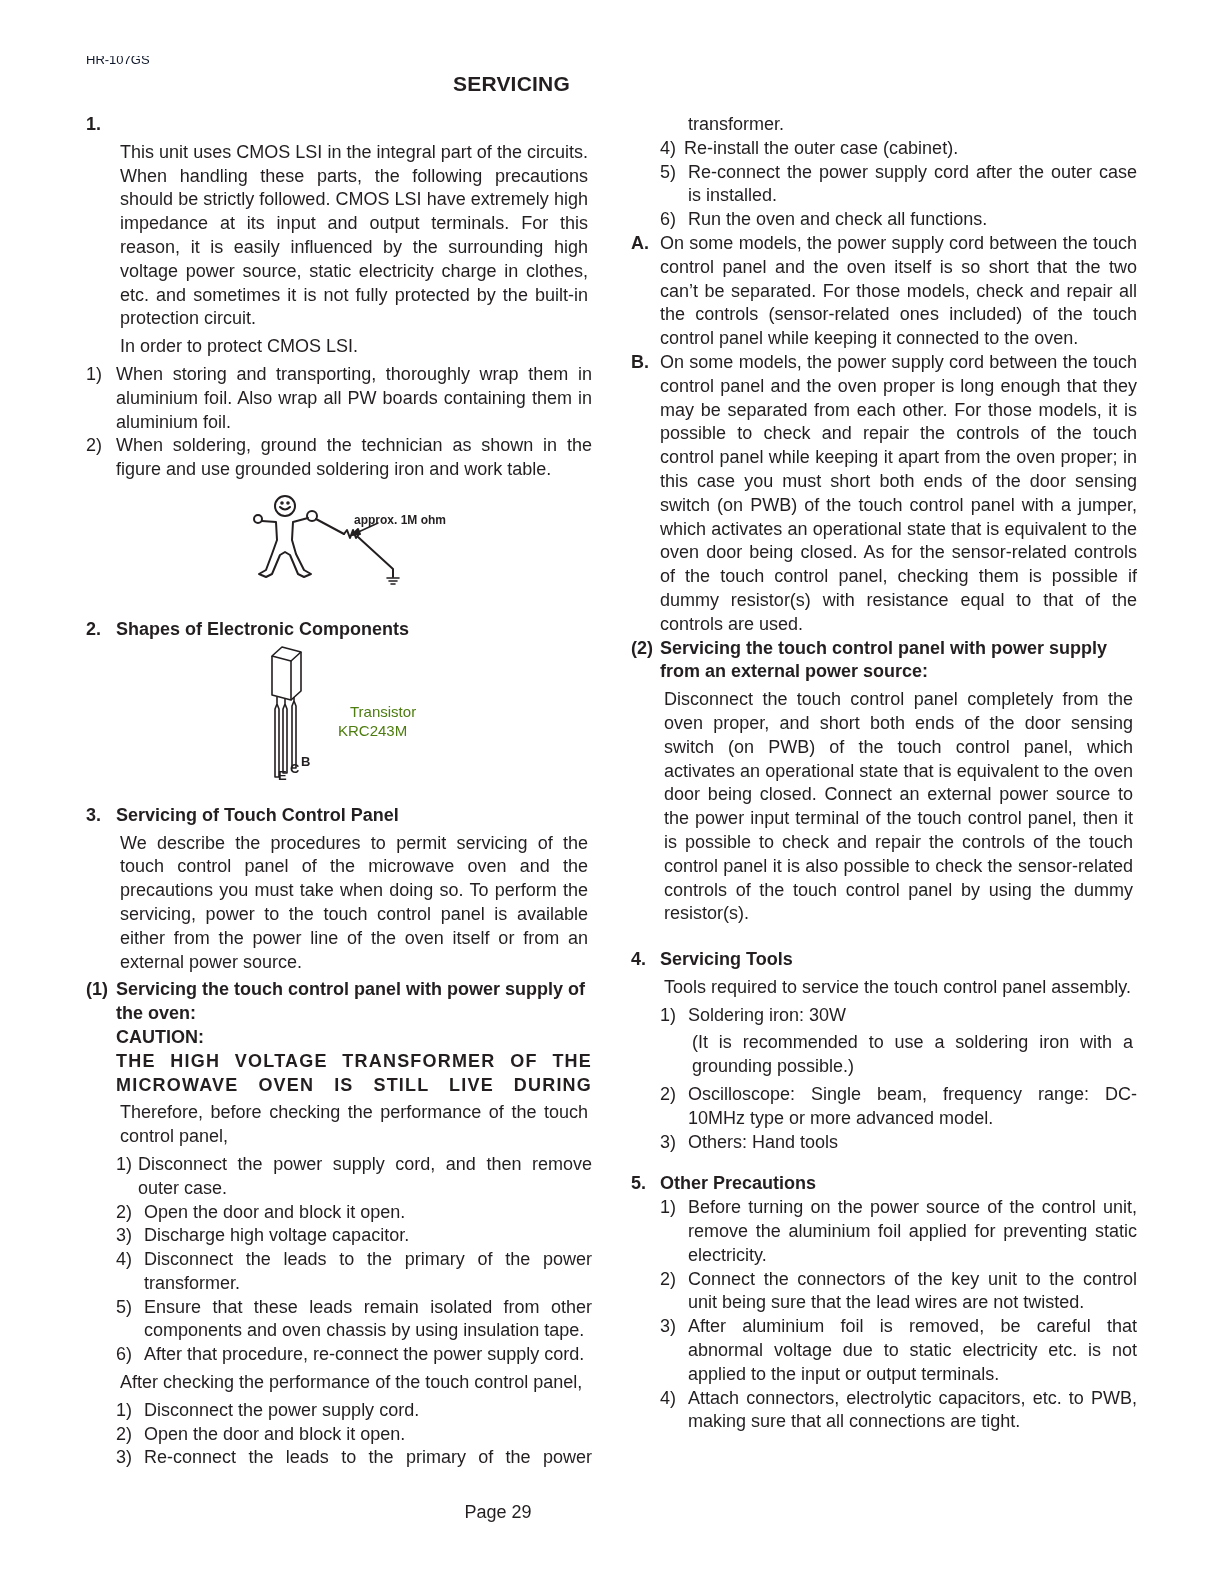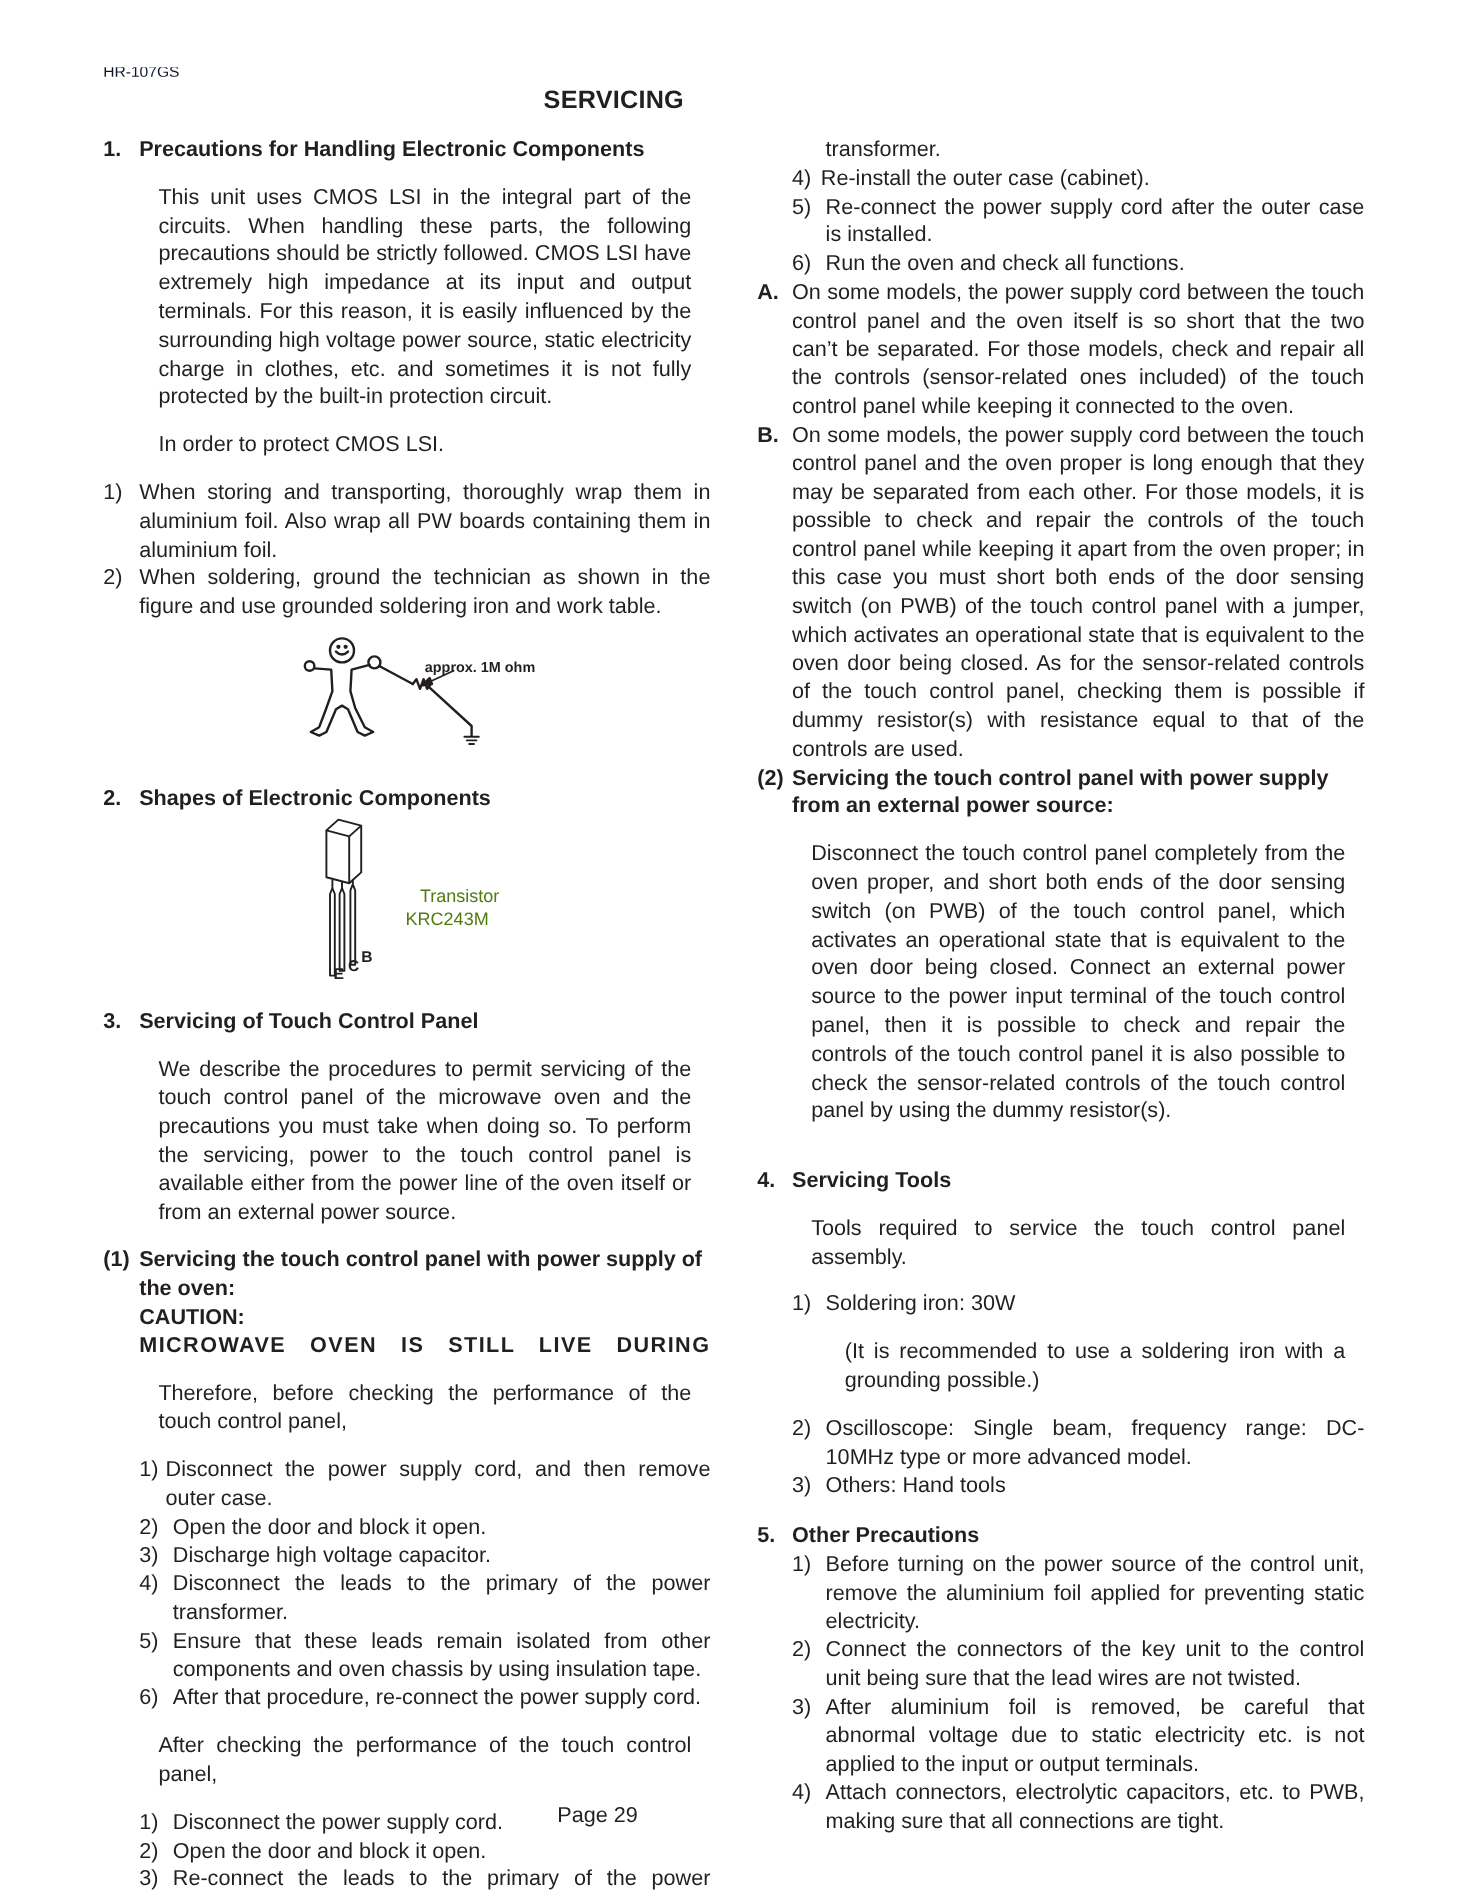--- a/index.html
+++ b/index.html
@@ -5,21 +5,21 @@
   html, body { margin: 0; padding: 0; background: #ffffff; }
   body { width: 1224px; height: 1584px; position: relative; overflow: hidden;
          font-family: "Liberation Sans", "DejaVu Sans", sans-serif; color: #231f20; }
   .hdr-model { position: absolute; left: 86px; top: 56px; font-size: 13px; color: #0f172a;
                height: 8px; overflow: hidden; line-height: 8px; }
   .page-title { position: absolute; left: 0; width: 1023px; top: 72px; text-align: center;
                 font-size: 21px; font-weight: bold; letter-spacing: 0.2px; }
   .col { position: absolute; top: 113px; font-size: 18px; line-height: 23.8px; }
   .col.left { left: 86px; width: 506px; }
   .col.right { left: 631px; width: 506px; }
-  .p { text-align: justify; text-align-last: left; margin: 16px; }
+  .p { text-align: justify; text-align-last: left; margin: 4px; }
   .head { font-weight: bold; display: flex; }
   .num { display: inline-block; flex: 0 0 auto; }
   .left .head .num { width: 30px; }
   .right .head .num { width: 29px; }
   .indent { padding-left: 30px; }
   .right .indent { padding-left: 29px; }
   .li { display: flex; }
   .li .lnum { flex: 0 0 28px; }
   .li .ltxt { flex: 1; text-align: justify; text-align-last: left; }
   .sub .lnum { flex: 0 0 28px; }
@@ -33,21 +33,20 @@
 </style>
 </head>
 <body>
 
 <div class="hdr-model">HR-107GS</div>
 <div class="page-title">SERVICING</div>
 
 <div class="col left">
   <div class="head">
     <span class="num">1.</span>
-    <span>Precautions for Handling Electronic Components</span>
   </div>
   <p class="p indent">This unit uses CMOS LSI in the integral part of the circuits. When handling these parts, the following precautions should be strictly followed. CMOS LSI have extremely high impedance at its input and output terminals. For this reason, it is easily influenced by the surrounding high voltage power source, static electricity charge in clothes, etc. and sometimes it is not fully protected by the built-in protection circuit.</p>
   <p class="p indent">In order to protect CMOS LSI.</p>
   <div class="li">
     <span class="lnum" style="flex-basis:30px">1)</span>
     <span class="ltxt">When storing and transporting, thoroughly wrap them in aluminium foil. Also wrap all PW boards containing them in aluminium foil.</span>
   </div>
   <div class="li">
     <span class="lnum" style="flex-basis:30px">2)</span>
     <span class="ltxt">When soldering, ground the technician as shown in the figure and use grounded soldering iron and work table.</span>
@@ -102,20 +101,21 @@
     <span>Servicing of Touch Control Panel</span>
   </div>
   <p class="p indent">We describe the procedures to permit servicing of the touch control panel of the microwave oven and the precautions you must take when doing so. To perform the servicing, power to the touch control panel is available either from the power line of the oven itself or from an external power source.</p>
 
   <div class="head">
     <span class="num">(1)</span>
     <span>Servicing the touch control panel with power supply of the oven:</span>
   </div>
   <div class="indent">
     <div style="font-weight:bold">CAUTION:</div>
+    <div class="caution">THE HIGH VOLTAGE TRANSFORMER OF THE</div>
     <div class="caution">MICROWAVE OVEN IS STILL LIVE DURING</div>
     <p class="p">Therefore, before checking the performance of the touch control panel,</p>
     <div class="li sub">
         <span class="lnum" style="flex-basis:22px">1)</span>
         <span class="ltxt">Disconnect the power supply cord, and then remove outer case.</span>
       </div>
     <div class="li sub">
         <span class="lnum">2)</span>
         <span class="ltxt">Open the door and block it open.</span>
       </div>

